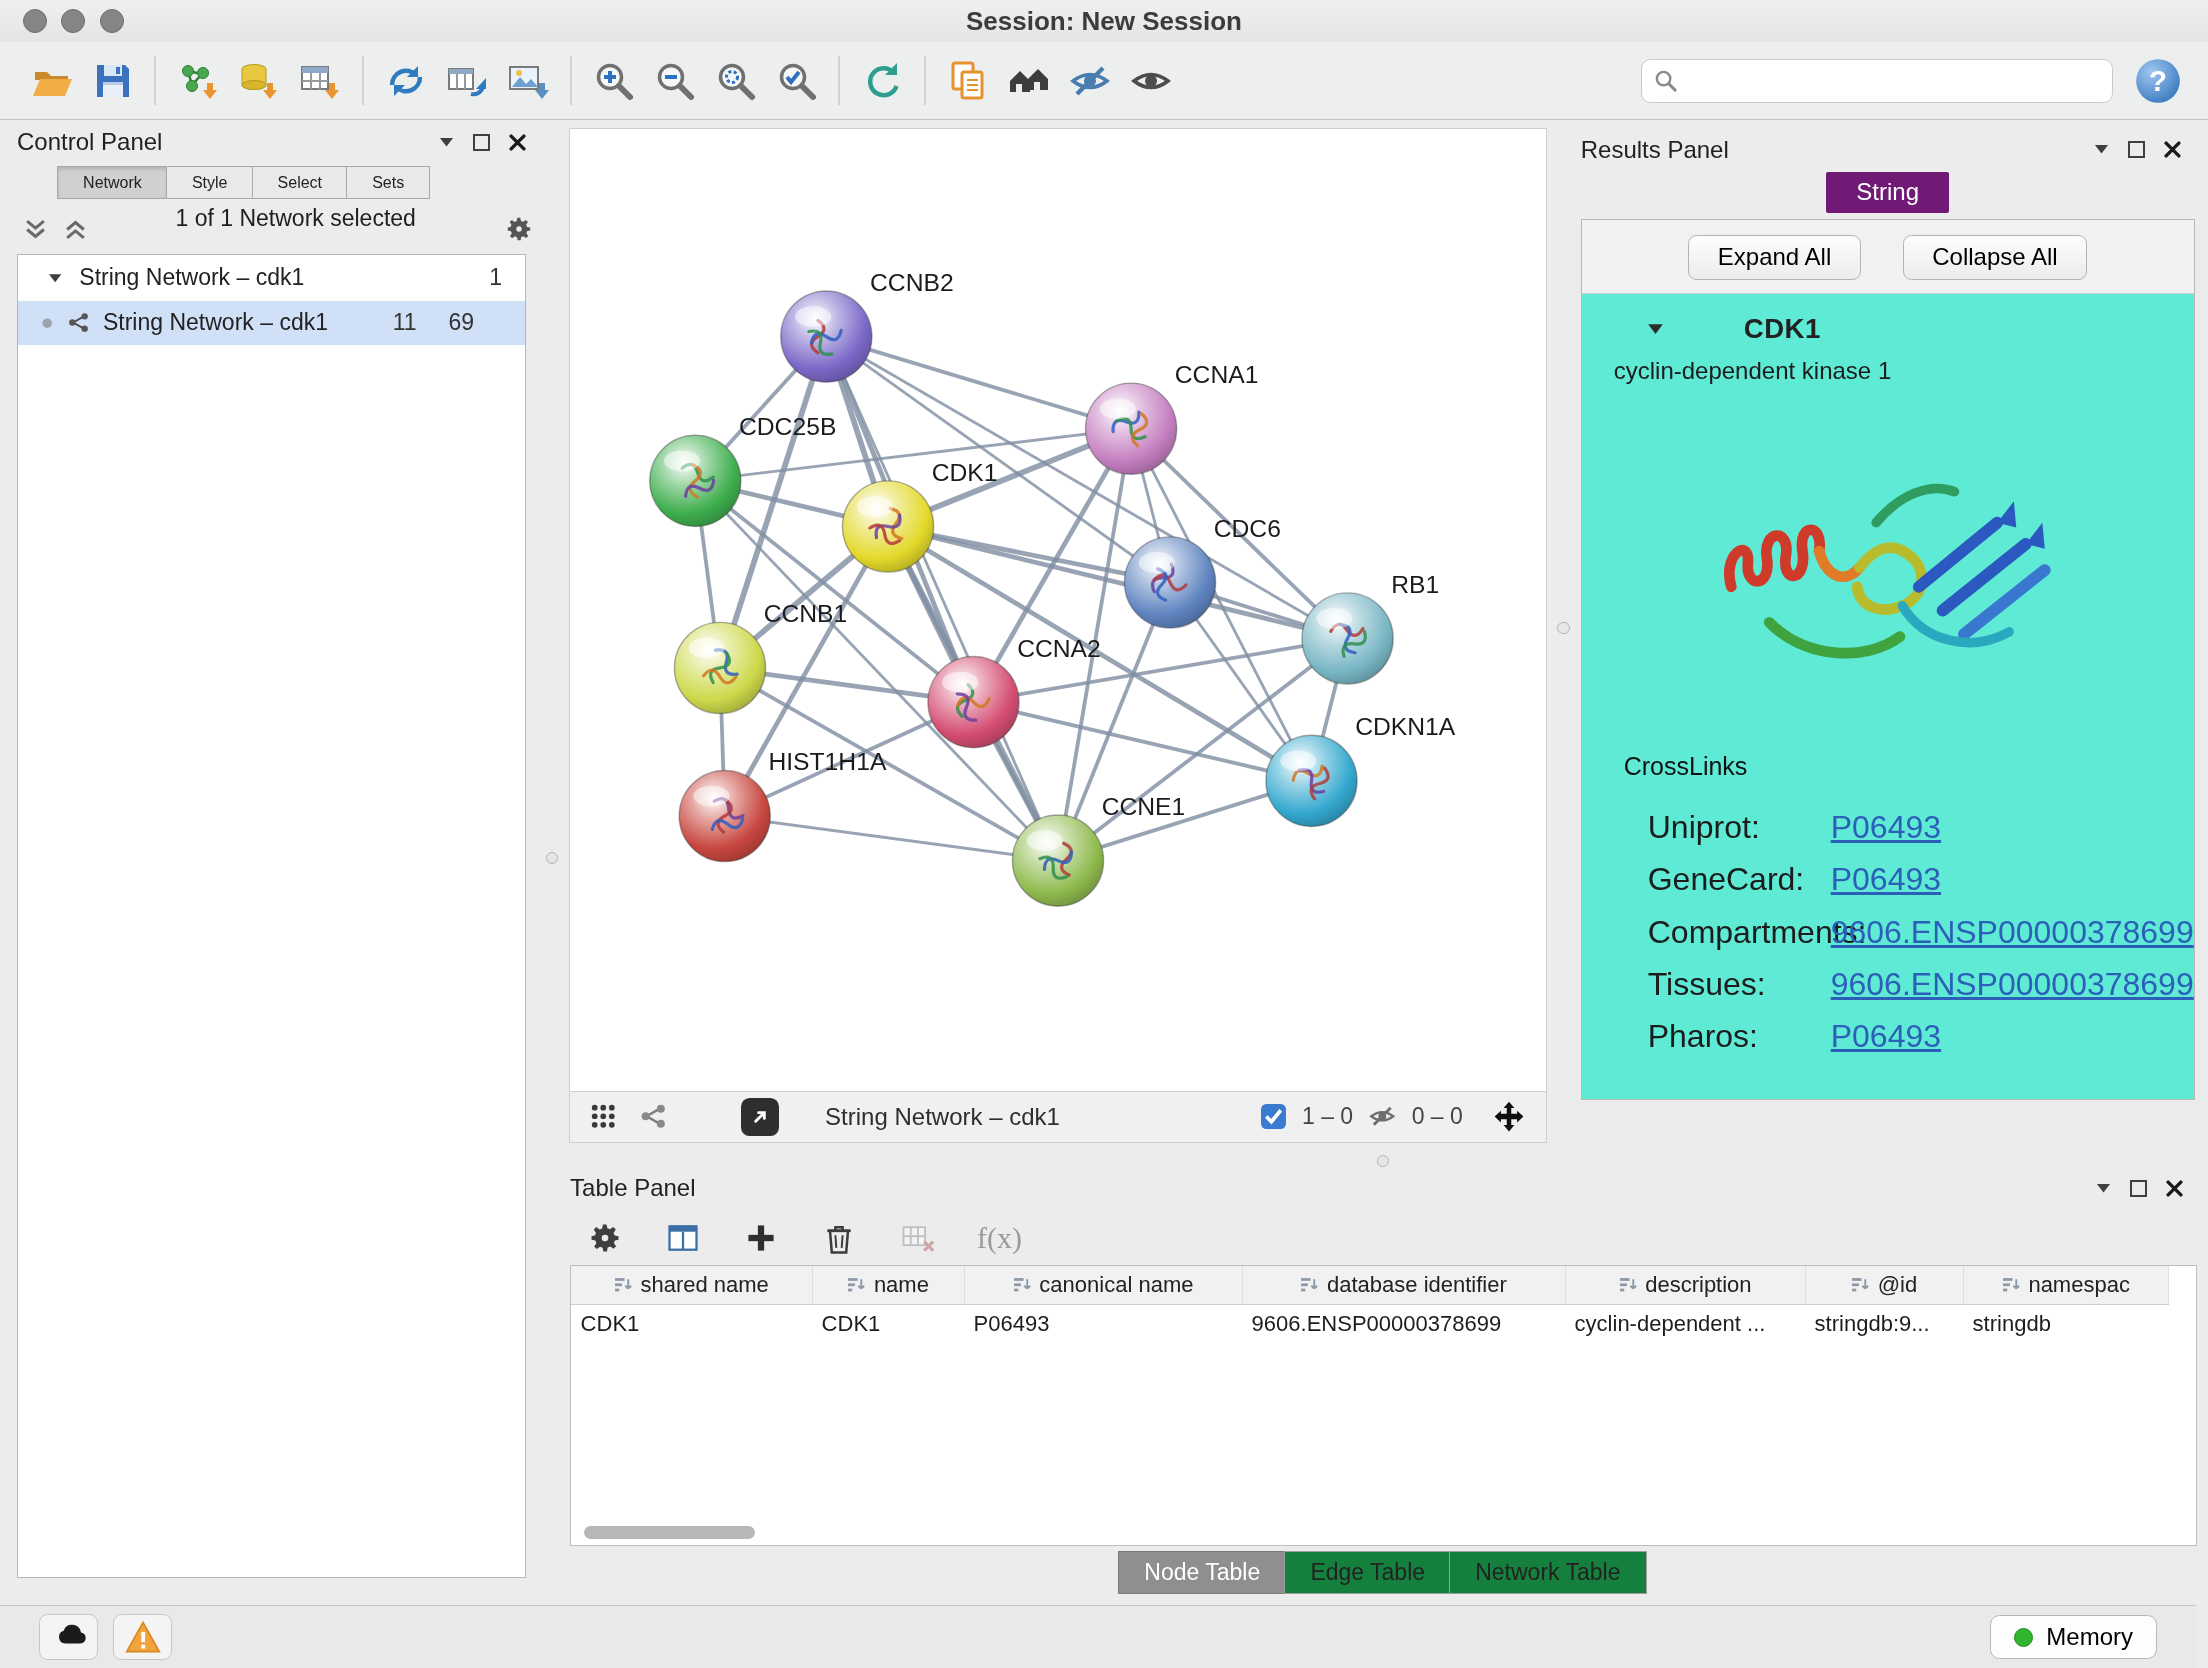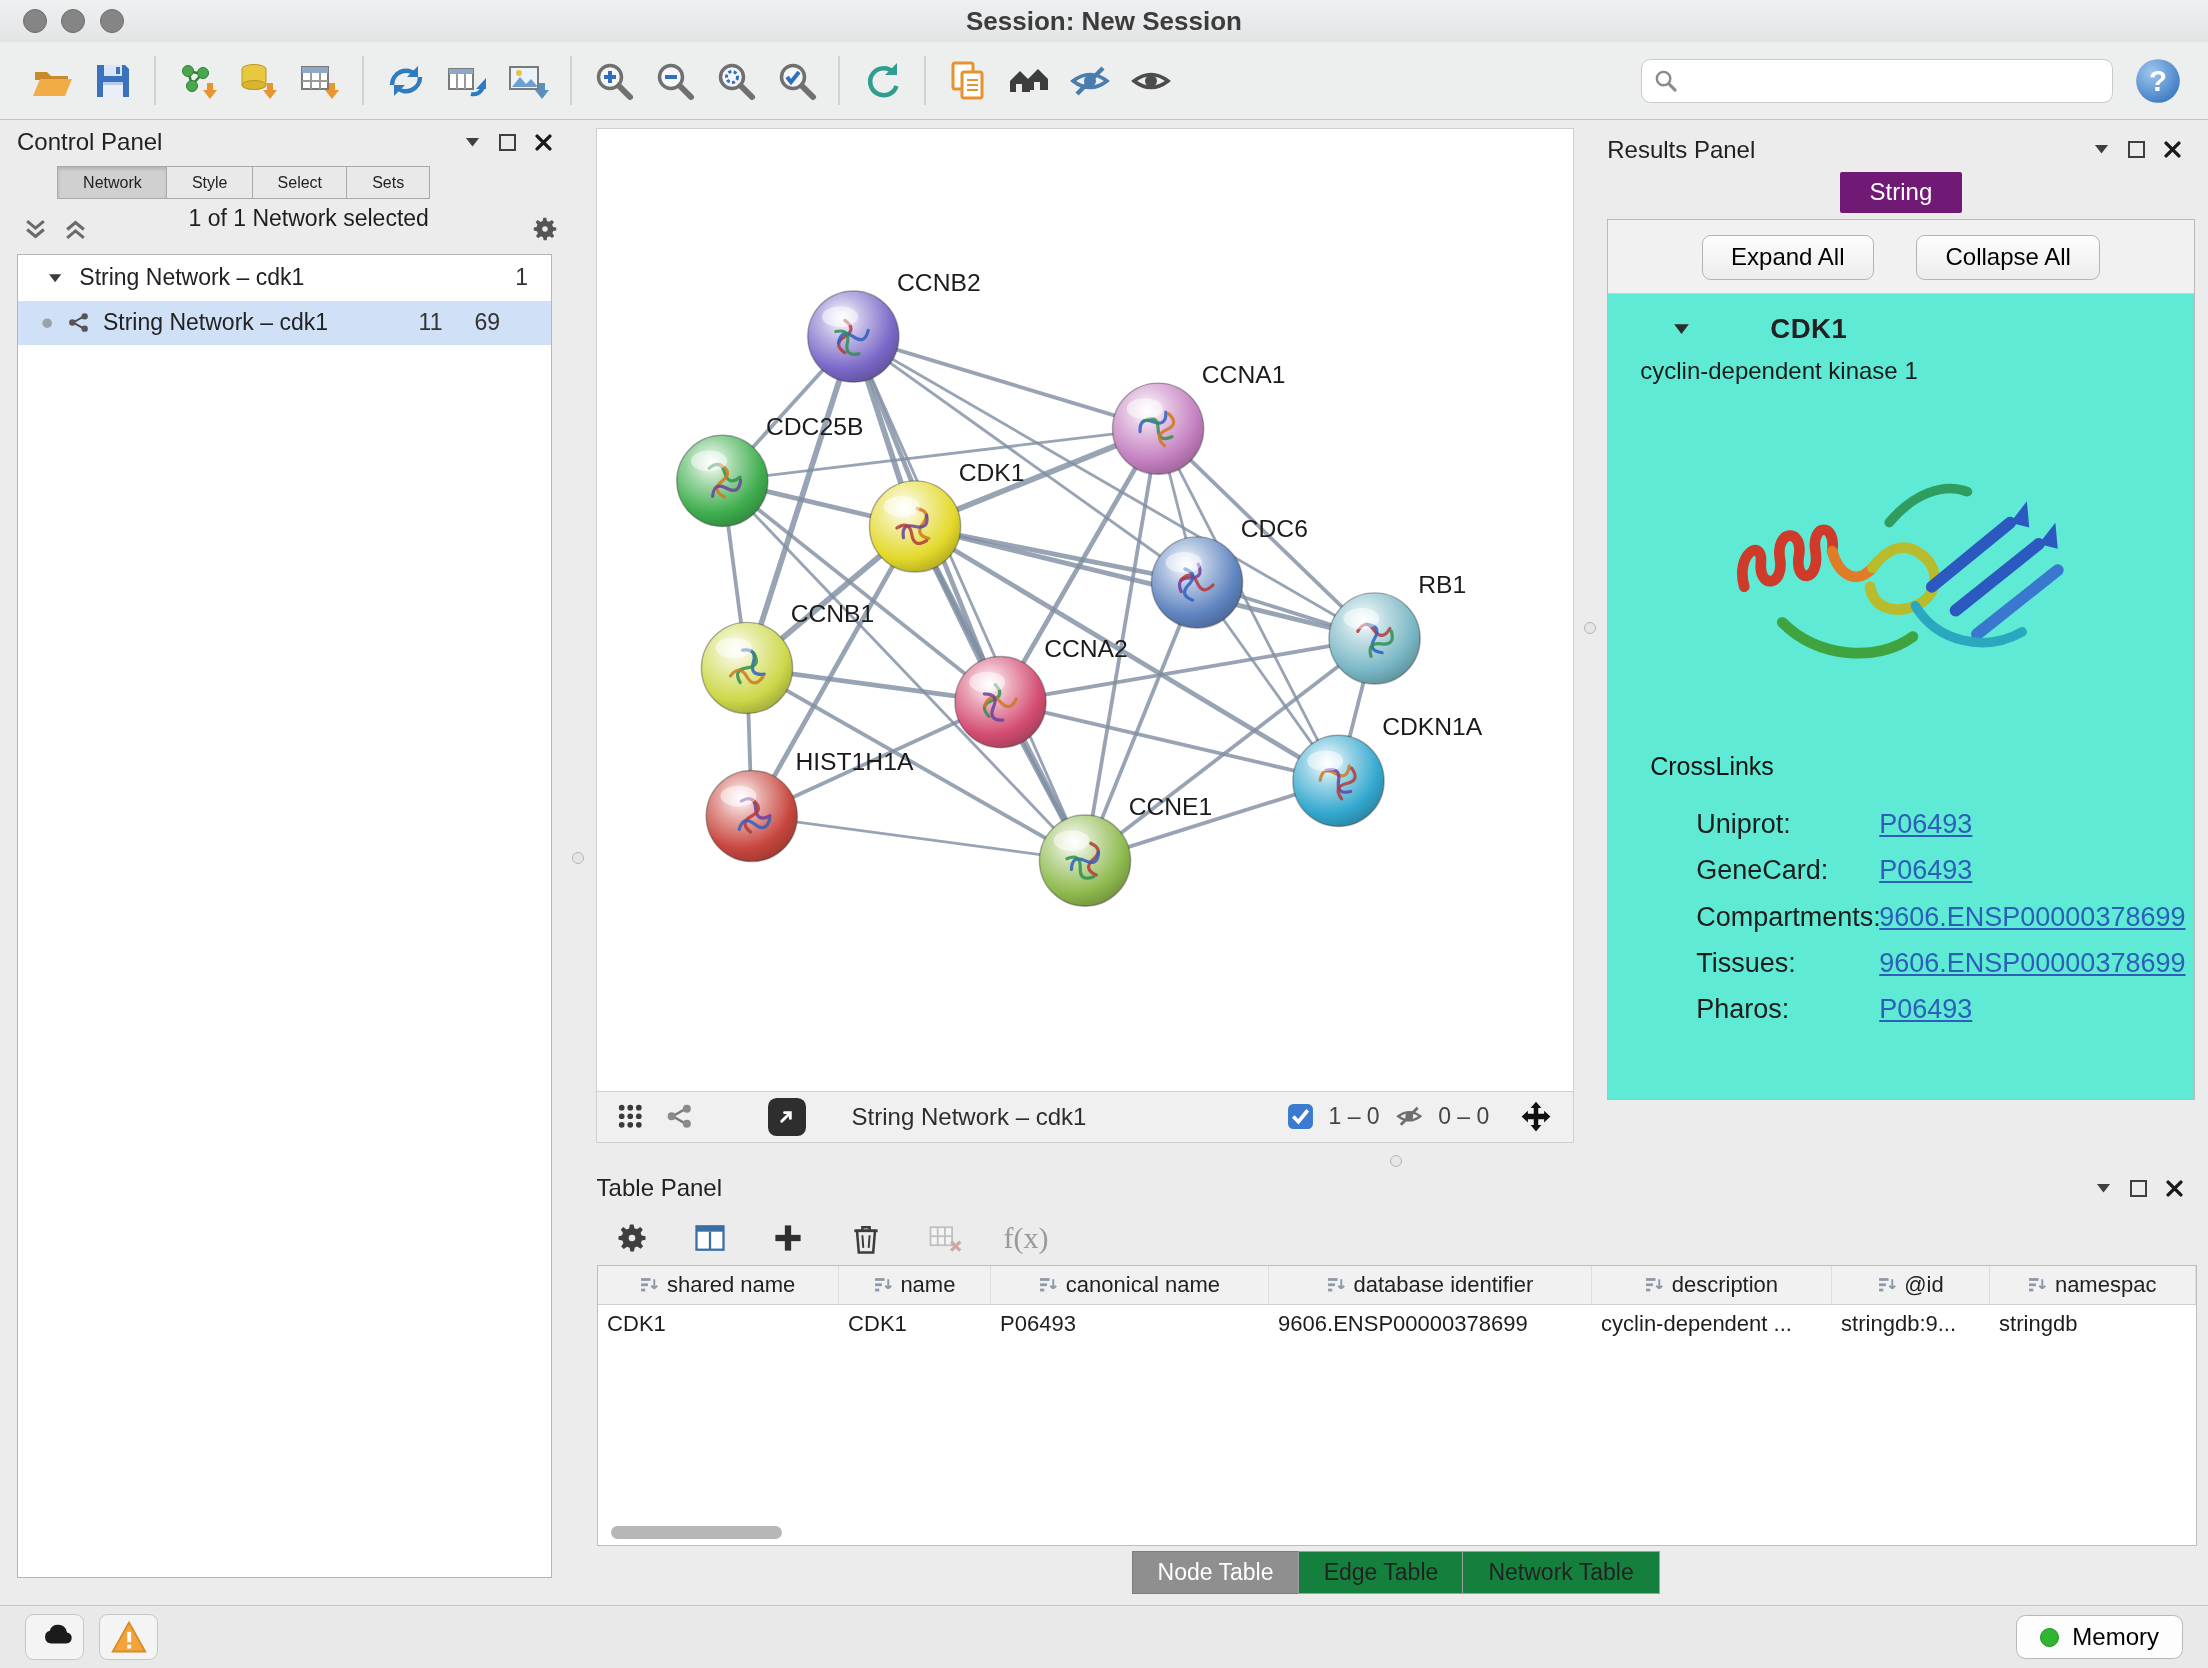--- a/index.html
+++ b/index.html
@@ -60,39 +60,39 @@
 .results-panel{flex:1;display:flex;flex-direction:column;padding:7.6px 13.3px 0 0}
 .string-pill{margin:0 auto 5.7px;padding:6.7px 30px;background:#701a75;color:#fff;border:none;border-radius:2px;font-size:24px;cursor:pointer}
 .rp-box{border:1.9px solid #b9b9b9;background:#5eead4;flex:1;margin-bottom:55px;display:flex;flex-direction:column;overflow:hidden}
 .rp-actions{display:flex;justify-content:center;gap:42px;padding:15px 0 13.3px;border-bottom:1.9px solid #cecece;background:#f1f1f1}
 .rp-btn{padding:7.6px 28.5px;font-size:24px;border:1.9px solid #b3b3b3;border-radius:8.6px;background:linear-gradient(#fdfdfd,#ececec);cursor:pointer}
 .gene-header{display:flex;align-items:center;padding:19px 0 3.8px 65px}
 .gene-title{font-size:27.6px;font-weight:bold;margin-left:80px;letter-spacing:0.5px}
 .gene-desc{padding:7.6px 0 0 32px;font-size:24px;color:#1c1c1c}
 .protein-wrap{display:flex;justify-content:center;margin-top:21px}
 .xl-title{font-size:25px;font-weight:normal;margin:32px 0 21px 42px;color:#111}
-.xrow{display:flex;align-items:center;padding:7.6px 0;margin-left:88px;font-size:27px}
+.xrow{display:flex;align-items:center;padding:7.6px 0;margin-left:66px;font-size:32px}
 .xlabel{width:183px;color:#1c1c1c}
 .xlink{color:#2b5fb8;text-decoration:underline;cursor:pointer}
 
 .table-panel{flex:1;display:flex;flex-direction:column;margin:0 11.4px 9.5px 12.4px}
 .tp-toolbar{height:55px;display:flex;align-items:center;gap:42px;padding-left:17px}
 .tp-toolbar .icon-btn svg{width:36px;height:36px}
 .fx{font-family:"Liberation Serif",serif;font-size:30px;color:#9a9a9a}
 .tp-table-wrap{flex:1;border:1.9px solid #bdbdbd;background:#fff;position:relative;overflow:hidden}
 table{border-collapse:collapse;table-layout:fixed;width:1598px}
 th{height:38px;background:#f1f1f1;border-right:1.9px solid #dedede;border-bottom:1.9px solid #cfcfcf;font-weight:normal;font-size:22px;color:#222}
 .th-inner{display:flex;align-items:center;justify-content:center;gap:7.6px}
 td{height:38px;font-size:22px;padding-left:9.5px;color:#1d1d1d;white-space:nowrap;overflow:hidden}
 .hscroll{position:absolute;left:13.3px;bottom:5.7px;width:171px;height:13.3px;border-radius:6.7px;background:#b7b7b7}
 .tp-tabs{height:46px;display:flex;justify-content:center;align-items:center;margin-top:3.8px}
 .tp-tab{font-size:23px;padding:6.7px 25px;border:1.9px solid #9f9f9f;background:#15803d;margin-left:-1.9px;cursor:pointer;color:#222}
 .tp-tab.selected{background:#8f8f8f;border-color:#7c7c7c;color:#fff}
 
-.bottombar{position:absolute;left:0;right:0;bottom:0;height:63px;background:#e9e9e9;border-top:1.9px solid #c6c6c6;display:flex;align-items:center;padding:0 25px}
+.bottombar{position:absolute;left:0;right:12px;bottom:0;height:63px;background:#e9e9e9;border-top:1.9px solid #c6c6c6;display:flex;align-items:center;padding:0 39px}
 .corner-btn{width:59px;height:46px;border:1.9px solid #c6c6c6;border-radius:8.6px;background:#f4f4f4;display:flex;align-items:center;justify-content:center;margin-right:15px;cursor:pointer}
 .mem-btn{margin-left:auto;display:flex;align-items:center;gap:13.3px;padding:6.7px 23px;border:1.9px solid #b8b8b8;border-radius:9.5px;background:#fdfdfd;font-size:24px;cursor:pointer}
 .mem-dot{width:19px;height:19px;border-radius:50%;background:#2fb52f;border:1.9px solid #1f8f1f}
 </style>
 </head>
 <body>
 
 <div class="titlebar">
   <div class="traffic">
     <span class="tl"></span>

